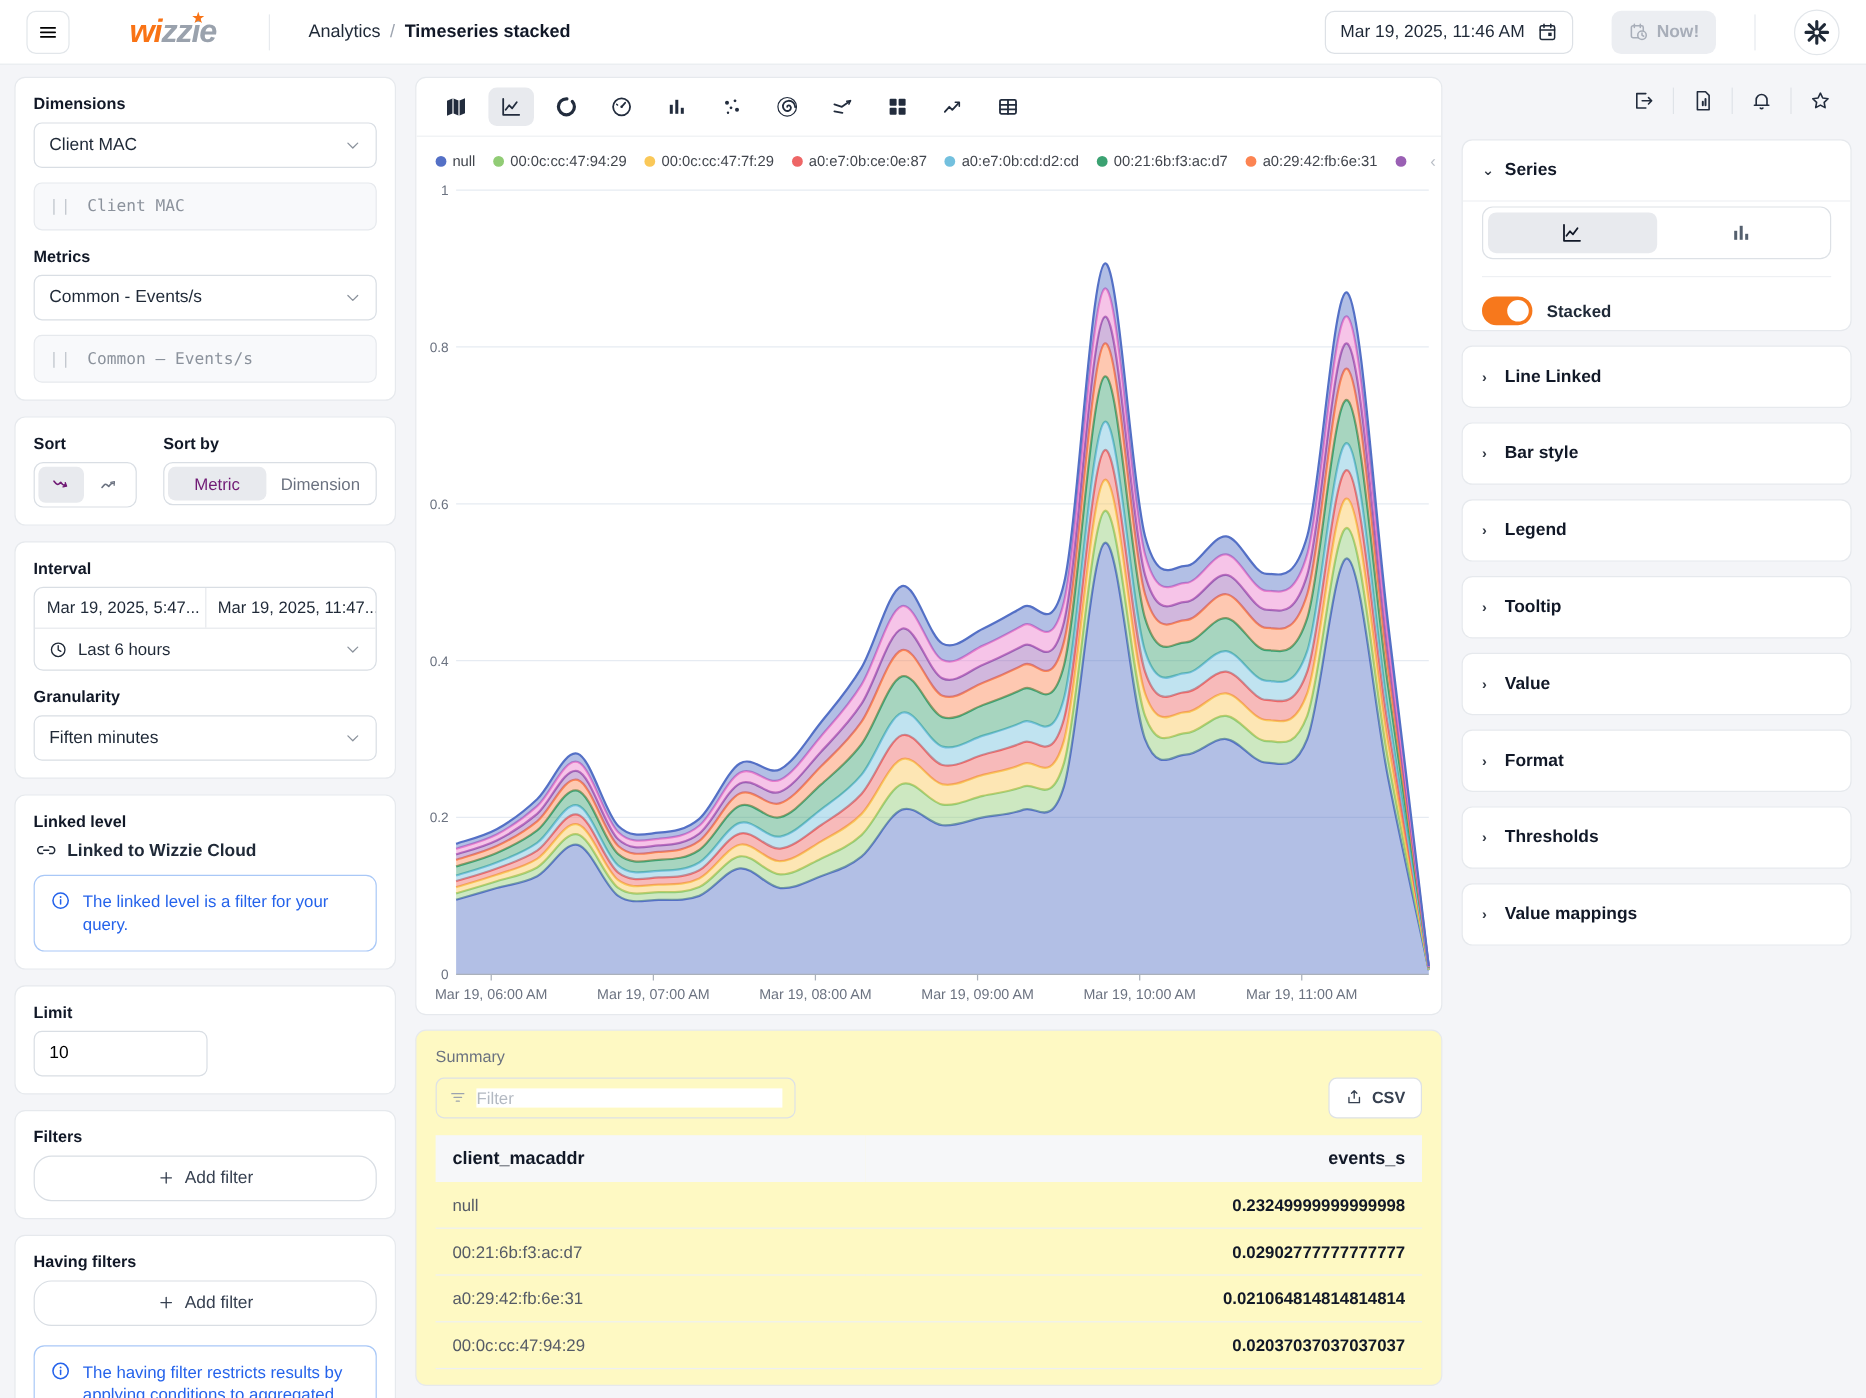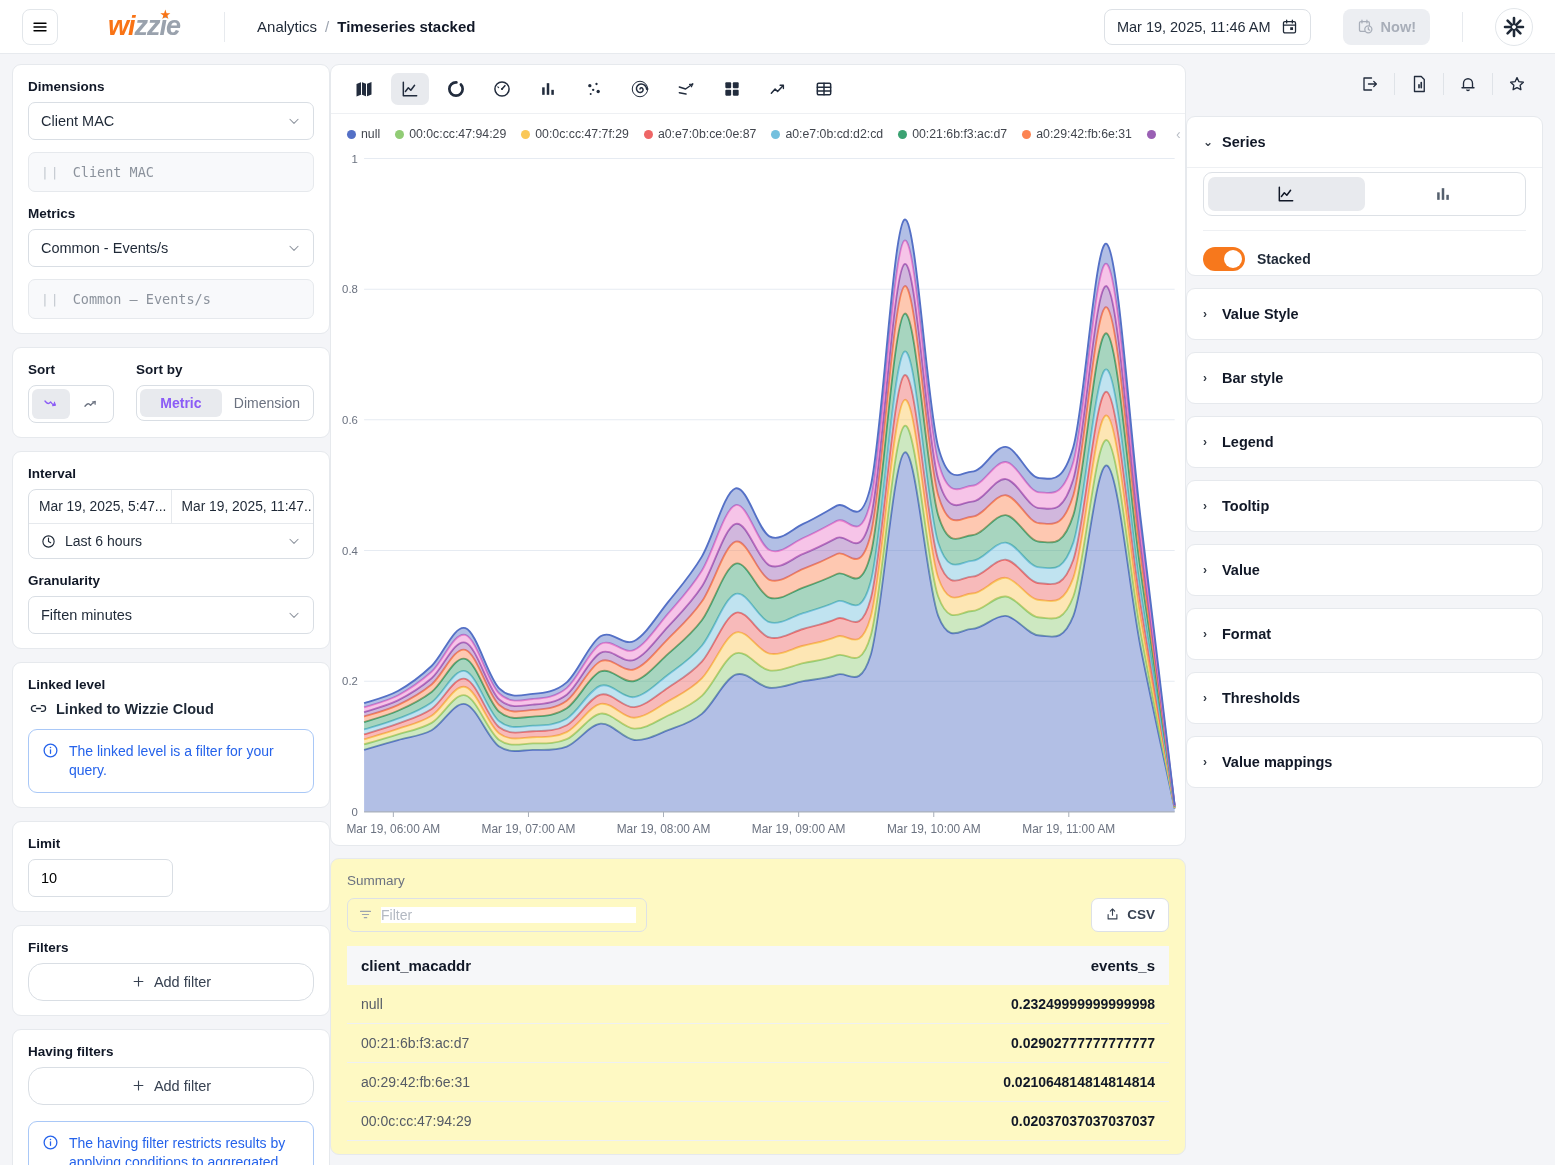--- a/index.html
+++ b/index.html
@@ -22,35 +22,35 @@
   .crumbs .sep{ color:#9ca3af;}
   .crumbs .leaf{ font-weight:bold; color:#111827;}
   .spacer{ flex:1;}
   .dtfield{ display:flex; align-items:center; gap:10px; border:1px solid #dde1e6;
     border-radius:8px; background:#fff; height:36px; padding:0 12px; font-size:14.5px; color:#1f2937;}
   .nowbtn{ display:flex; align-items:center; gap:7px; background:#eceef2; color:#a8aeb9;
     font-weight:bold; border:none; border-radius:8px; height:36px; padding:0 14px; font-size:14.5px;}
   .avatar{ width:38px; height:38px; border-radius:50%; background:#fff;
     border:1px solid #e2e6ea; display:flex; align-items:center; justify-content:center;}
   
-  .wrap{ display:flex; padding:10px 12px; height:1111px;}
+  .wrap{ display:flex; gap:16px; padding:10px 12px; height:1111px;}
   .sidebar{ width:318px; display:flex; flex-direction:column; gap:13px; flex:none;}
   .card{ background:#fff; border:1px solid #e6e9ed; border-radius:9px; padding:14px 15px;}
   .lbl{ font-weight:bold; font-size:13.5px; color:#111827; margin-bottom:8px;}
   .select{ display:flex; align-items:center; justify-content:space-between; border:1px solid #d9dee4;
     border-radius:7px; height:38px; padding:0 12px; background:#fff; cursor:pointer; font-size:14.5px;}
   .chip{ display:flex; align-items:center; gap:12px; background:#f8f9fb; border:1px solid #e6e9ed;
     border-radius:7px; height:40px; padding:0 12px; margin-top:12px; color:#8b929c;
     font-family:"DejaVu Sans Mono","Liberation Mono",monospace; font-size:13.5px;}
   .chip .grip{ color:#c3c8cf; letter-spacing:2px; font-size:13px;}
   .two-col{ display:flex; gap:22px;}
   .seg{ display:flex; border:1px solid #d9dee4; border-radius:8px; padding:3px; gap:2px; background:#fff;}
   .seg .opt{ border-radius:6px; padding:6px 10px; display:flex; align-items:center; justify-content:center;
     cursor:pointer; color:#6b7280; font-size:14px;}
-  .seg .opt.sel{ background:#e8eaee; color:#8b5cf6; font-weight:bold;}
+  .seg .opt.sel{ background:#e8eaee; color:#701a75; font-weight:normal;}
   .group{ border:1px solid #d9dee4; border-radius:8px; overflow:hidden;}
   .group .row1{ display:flex; border-bottom:1px solid #e6e9ed;}
   .group .half{ flex:1; padding:9px 10px; font-size:13.8px; white-space:nowrap; overflow:hidden;}
   .group .half:first-child{ border-right:1px solid #e6e9ed;}
   .group .row2{ display:flex; align-items:center; gap:9px; padding:9px 12px; cursor:pointer;}
   .infobox{ border:1px solid #a9c8f7; border-radius:9px; padding:12px 13px; display:flex; gap:10px;
     color:#2563eb; font-size:14px; line-height:1.35; margin-top:12px; background:#fff;}
   .addfilter{ width:100%; border:1px solid #d9dee4; background:#fff; border-radius:15px; height:38px;
     display:flex; align-items:center; justify-content:center; gap:8px; color:#374151;
     font-size:14.5px; cursor:pointer;}
@@ -630,21 +630,21 @@
             </div>
           <span>Stacked</span>
         </div>
       </div>
     </section>
 
     <div id="accordions" style="display:flex;flex-direction:column;gap:12px">
         <section class="acc">
           <div class="acchead">
             <span class="chev">›</span>
-            <span>Value Style</span>
+            <span>Line Linked</span>
           </div>
         </section>
         <section class="acc">
           <div class="acchead">
             <span class="chev">›</span>
             <span>Bar style</span>
           </div>
         </section>
         <section class="acc">
           <div class="acchead">

